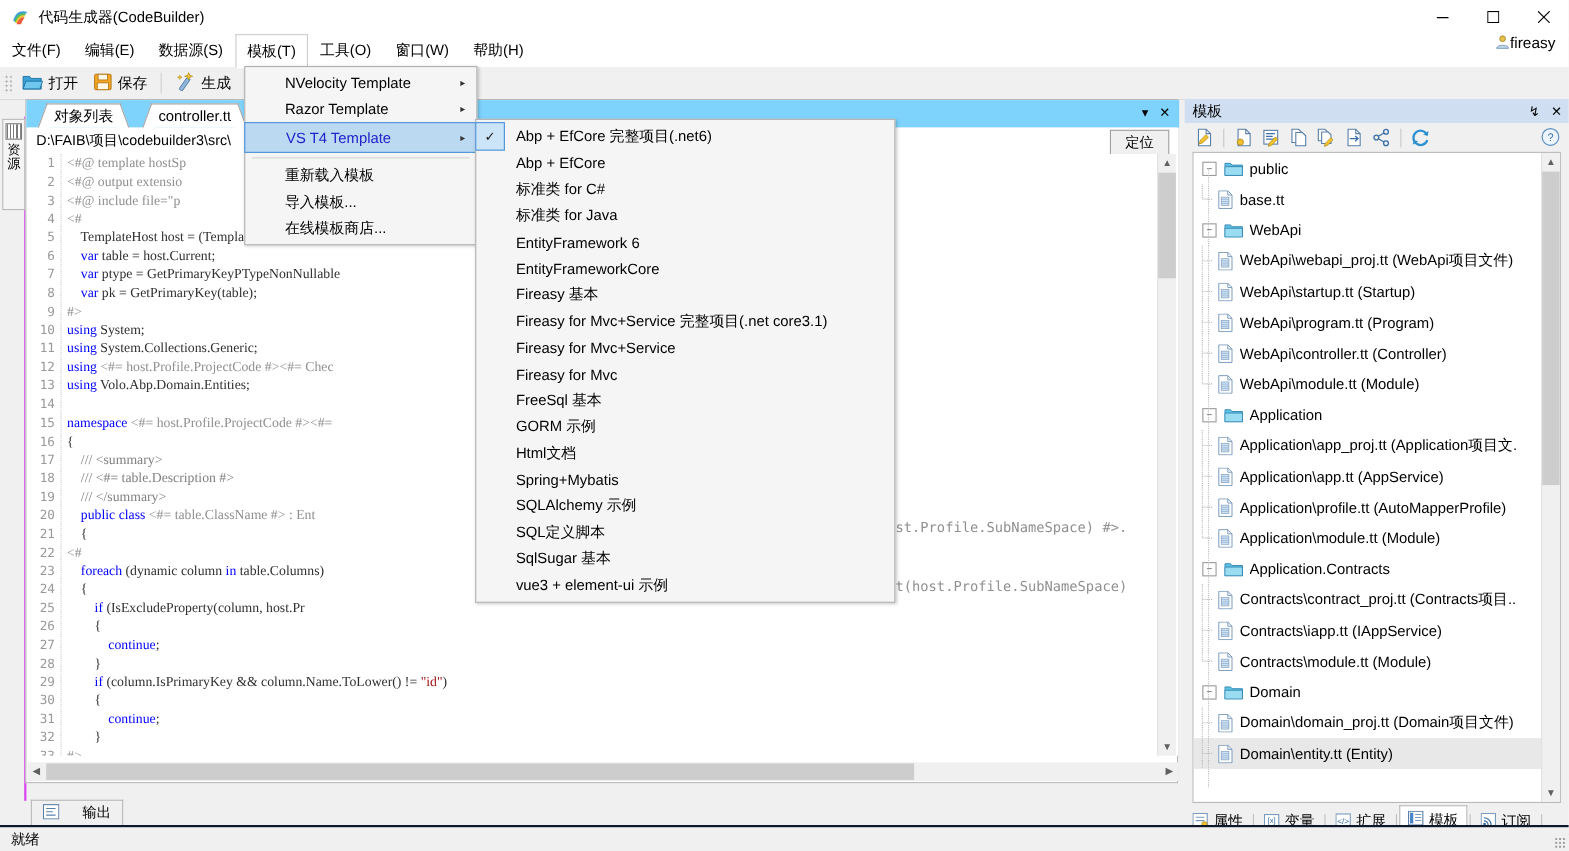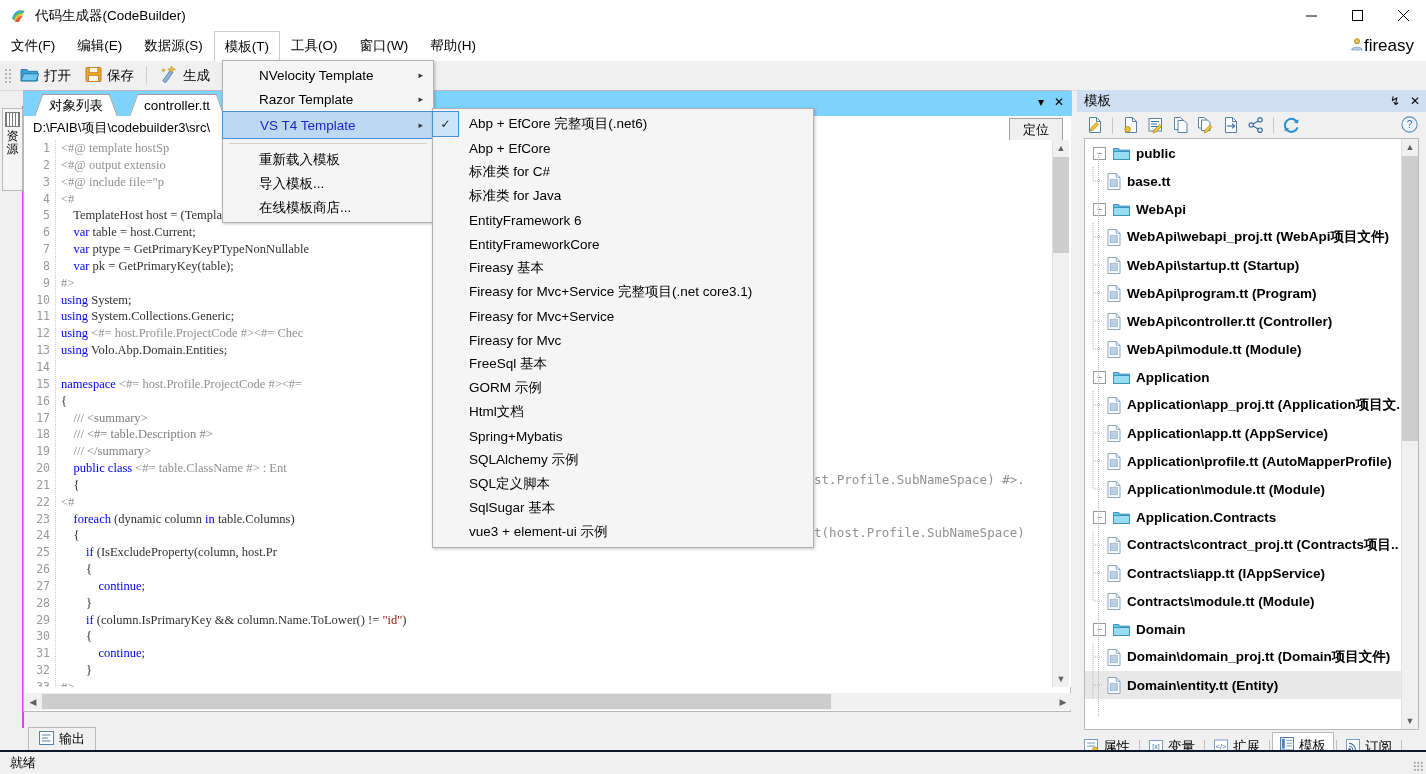--- a/index.html
+++ b/index.html
@@ -21,22 +21,22 @@
   .win-btn{width:46px;height:31px;display:flex;align-items:center;justify-content:center;
     font-size:12px;color:#000;}
 
   
   .menubar{position:absolute;left:0;top:31px;width:1426px;height:30px;background:#ffffff;
     display:flex;align-items:stretch;}
   .menu-item{padding:0 11px;display:flex;align-items:center;font-size:13.5px;color:#000;
     cursor:default;}
   .menu-item.open{background:#ffffff;border:1px solid #cccccc;border-bottom:1px solid #ffffff;
     margin-bottom:-1px;padding:0 10px;position:relative;z-index:60;}
-  .user-box{position:absolute;right:12px;top:0;height:30px;display:flex;align-items:center;gap:0;
-    font-size:17px;color:#000;}
+  .user-box{position:absolute;right:12px;top:0;height:30px;display:flex;align-items:flex-start;gap:0;
+    font-size:14px;color:#000;}
 
   
   .toolbar{position:absolute;left:0;top:61px;width:1426px;height:29px;background:#f0f0f0;
     display:flex;align-items:center;border-bottom:1px solid #dcdcdc;}
   .tb-grip{width:8px;height:18px;margin-left:3px;margin-right:2px;
     background-image:radial-gradient(#b0b0b0 1px, transparent 1px);
     background-size:4px 4px;background-position:1px 1px;}
   .tb-btn{display:flex;align-items:center;gap:5px;padding:2px 7px;height:25px;font-size:13.5px;}
   .tb-sep{width:1px;height:19px;background:#cfcfcf;margin:0 5px;}
 
@@ -87,21 +87,21 @@
   .vsb-up,.vsb-dn{width:16px;height:16px;display:flex;align-items:center;justify-content:center;font-size:9px;color:#606060;}
   .vsb-thumb{position:absolute;left:0;top:17px;width:16px;height:96px;background:#cdcdcd;}
   .hscroll{position:absolute;left:1px;bottom:1px;width:1046px;height:17px;background:#f0f0f0;}
   .hsb-l,.hsb-r{position:absolute;top:0;width:16px;height:17px;display:flex;align-items:center;justify-content:center;font-size:9px;color:#606060;}
   .hsb-l{left:0;} .hsb-r{right:0;}
   .hsb-thumb{position:absolute;left:17px;top:1px;width:789px;height:15px;background:#cdcdcd;}
 
   
   .out-tabrow{position:absolute;left:23px;top:727px;width:1048px;height:23px;}
   .out-tab{position:absolute;left:5px;top:0;height:23px;padding:0 10px;box-sizing:border-box;
-    display:flex;align-items:center;gap:5px;background:#f0f0f0;border:1px solid #b9b9b9;
+    display:flex;align-items:center;gap:21px;background:#f0f0f0;border:1px solid #b9b9b9;
     border-bottom:none;font-size:13px;}
 
   
   .tpl-panel{position:absolute;left:1077px;top:90px;width:349px;height:622px;background:#f0f0f0;}
   .tpl-head{position:absolute;left:0;top:0;width:349px;height:22px;background:#cfdef0;
     display:flex;align-items:center;padding-left:7px;box-sizing:border-box;font-size:13.5px;}
   .tpl-head-btns{position:absolute;right:6px;top:0;height:22px;display:flex;gap:10px;align-items:center;font-size:12px;}
   .tpl-tb{position:absolute;left:0;top:22px;width:349px;height:26px;background:#f0f0f0;
     display:flex;align-items:center;gap:4px;padding-left:7px;box-sizing:border-box;}
   .tpl-tb .sep{width:1px;height:17px;background:#c8c8c8;margin:0 3px;}
@@ -111,21 +111,21 @@
   .tree{position:absolute;left:7px;top:48px;width:335px;height:592px;background:#ffffff;
     border:1px solid #b9b9b9;box-sizing:border-box;overflow:hidden;}
   .tree-inner{position:absolute;left:0;top:0;width:317px;}
   .trow{height:28px;display:flex;align-items:center;font-size:13.5px;white-space:nowrap;}
   .trow.sel{background:#e8e8e8;}
   .tog{width:11px;height:11px;border:1px solid #9a9a9a;background:#fff;margin-left:8px;
     display:flex;align-items:center;justify-content:center;font-size:9px;line-height:9px;color:#555;flex:0 0 auto;}
   .elbow{width:22px;height:28px;flex:0 0 auto;position:relative;}
   .folder-ic{width:17px;height:14px;margin:0 6px 0 7px;flex:0 0 auto;}
   .file-ic{width:14px;height:17px;margin:0 6px 0 0;flex:0 0 auto;}
-  .tlabel{overflow:hidden;text-overflow:clip;font-weight:bold;}
+  .tlabel{overflow:hidden;text-overflow:clip;}
   .tree-vsb{position:absolute;right:0;top:0;width:16px;height:590px;background:#f0f0f0;border-left:1px solid #e0e0e0;}
   .tvsb-up,.tvsb-dn{width:16px;height:16px;display:flex;align-items:center;justify-content:center;font-size:9px;color:#606060;}
   .tvsb-thumb{position:absolute;left:0;top:17px;width:16px;height:285px;background:#cdcdcd;}
 
   .tpl-tabs{position:absolute;left:0;top:642px;width:349px;height:26px;
     display:flex;align-items:flex-end;border-bottom:1px solid #b9b9b9;}
   .ptab{height:22px;display:flex;align-items:center;gap:4px;padding:0 7px;font-size:13.5px;color:#000;}
   .ptab.active{height:25px;background:#ffffff;border:1px solid #b9b9b9;border-bottom:none;font-weight:normal;}
   .ptab-sep{width:1px;height:14px;background:#c0c0c0;margin:0 2px 4px;}
 

